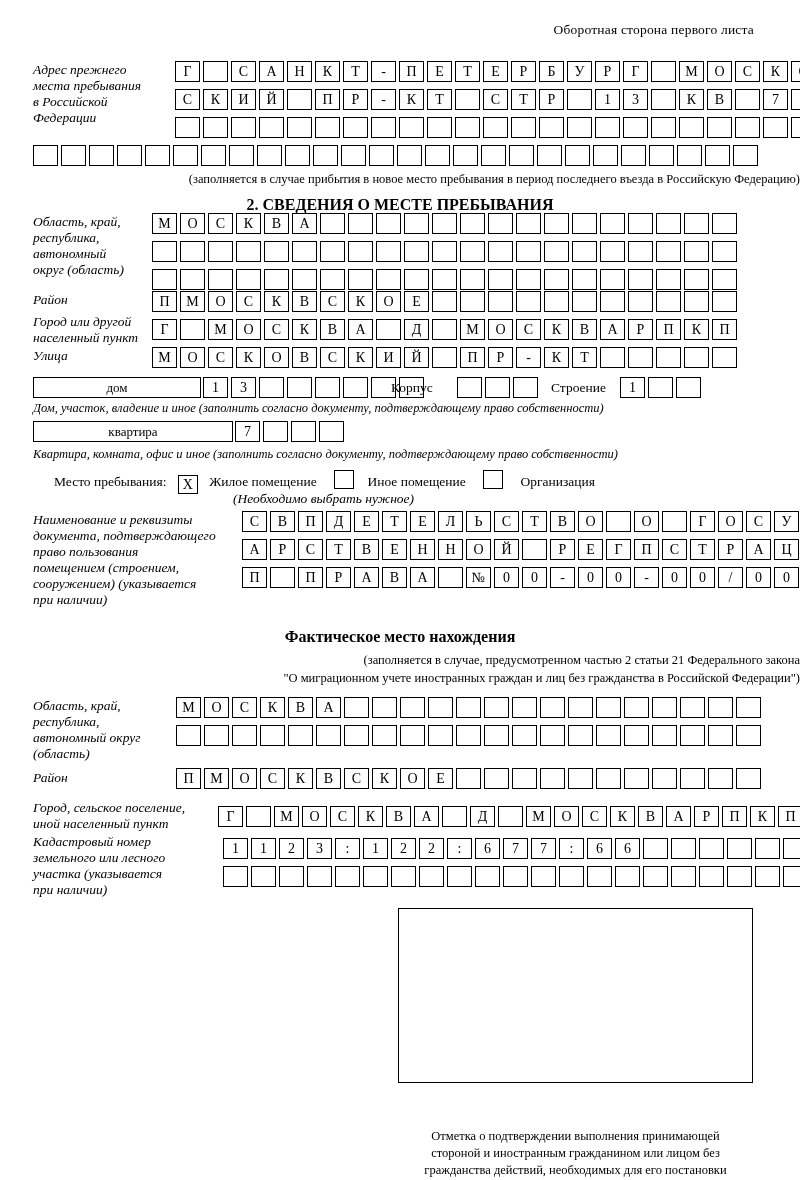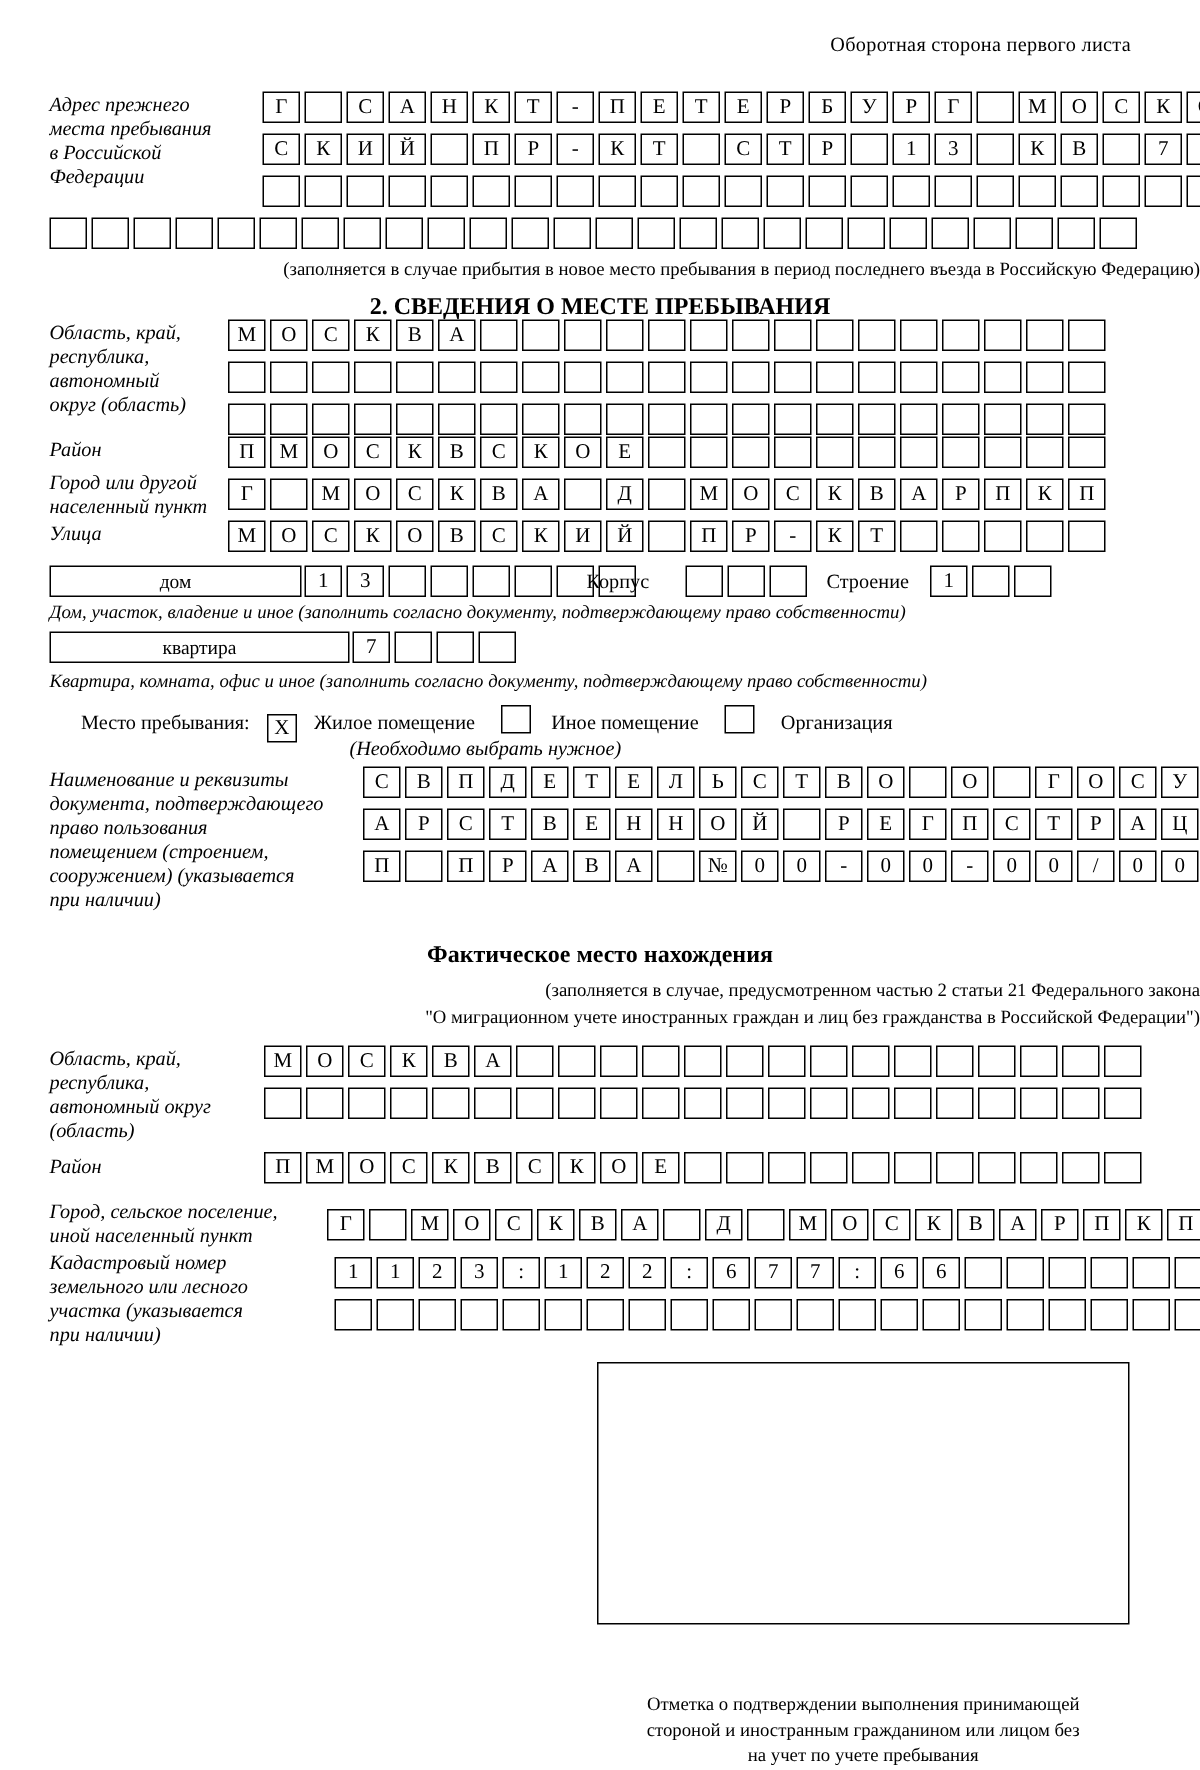--- a/index.html
+++ b/index.html
@@ -653,16 +653,17 @@
       <div class="cell"></div>
       <div class="cell"></div>
       <div class="cell"></div>
       <div class="cell"></div>
     </div>
 
   <div class="bigbox" style="top:908px; left:398px; width:355px; height:175px;"></div>
   <div class="footnote" style="top:1088px; left:398px; width:355px;margin-top:40px;">
     <div>Отметка о подтверждении выполнения принимающей</div>
     <div>стороной и иностранным гражданином или лицом без</div>
+    <div>гражданства действий, необходимых для его постановки</div>
     <div>на учет по учете пребывания</div>
   </div>
 
 </div>
 
 </body></html>

